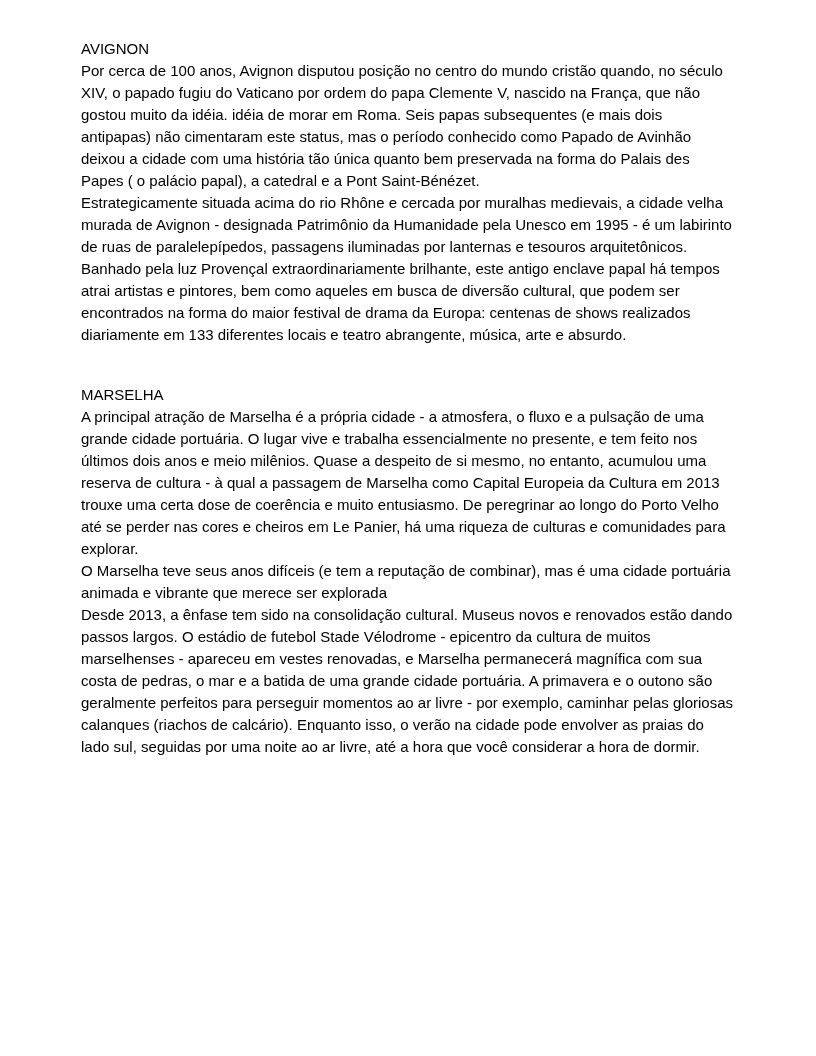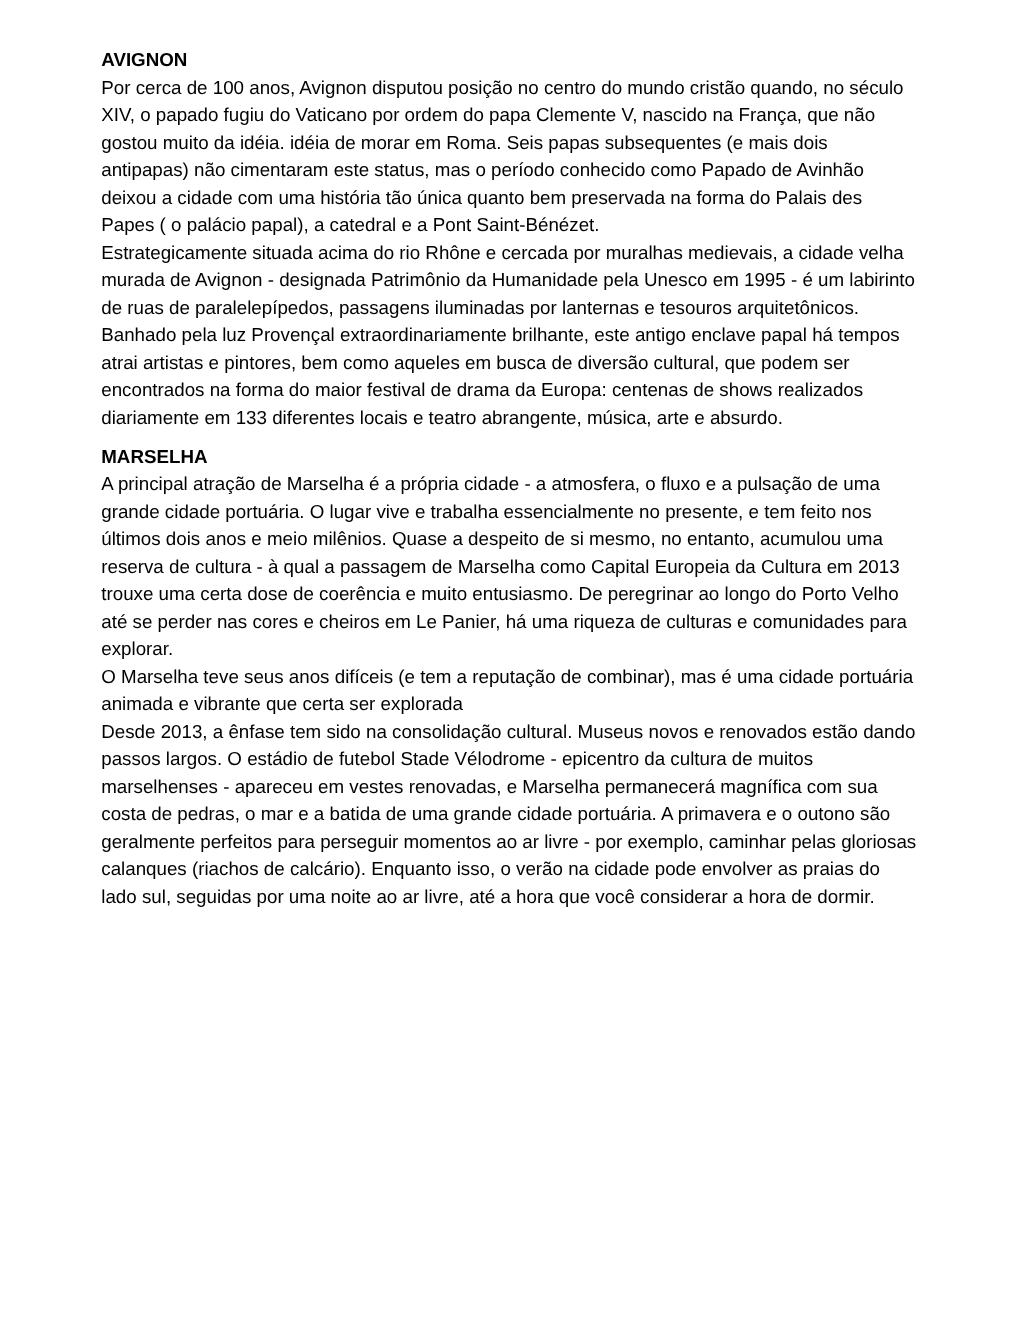--- a/index.html
+++ b/index.html
@@ -24,40 +24,40 @@
     font-size: 15px;
     line-height: 22px;
     font-weight: 400;
     text-align: left;
   }
   .content p {
     margin: 0;
     padding: 0;
   }
   .section + .section {
-    margin-top: 9px; 
+    margin-top: 38px; 
   }
   .section-heading {
     
-    font-weight: 700;
+    font-weight: 400;
   }
 </style>
 </head>
 <body>
 
 <div class="page">
   <div class="content">
 
     <div class="section">
       <p class="section-heading">AVIGNON</p>
       <p>Por cerca de 100 anos, Avignon disputou posição no centro do mundo cristão quando, no século XIV, o papado fugiu do Vaticano por ordem do papa Clemente V, nascido na França, que não gostou muito da idéia. idéia de morar em Roma. Seis papas subsequentes (e mais dois antipapas) não cimentaram este status, mas o período conhecido como Papado de Avinhão deixou a cidade com uma história tão única quanto bem preservada na forma do Palais des Papes ( o palácio papal), a catedral e a Pont Saint-Bénézet.</p>
       <p>Estrategicamente situada acima do rio Rhône e cercada por muralhas medievais, a cidade velha murada de Avignon - designada Patrimônio da Humanidade pela Unesco em 1995 - é um labirinto de ruas de paralelepípedos, passagens iluminadas por lanternas e tesouros arquitetônicos. Banhado pela luz Provençal extraordinariamente brilhante, este antigo enclave papal há tempos atrai artistas e pintores, bem como aqueles em busca de diversão cultural, que podem ser encontrados na forma do maior festival de drama da Europa: centenas de shows realizados diariamente em 133 diferentes locais e teatro abrangente, música, arte e absurdo.</p>
     </div>
 
     <div class="section">
       <p class="section-heading">MARSELHA</p>
       <p>A principal atração de Marselha é a própria cidade - a atmosfera, o fluxo e a pulsação de uma grande cidade portuária. O lugar vive e trabalha essencialmente no presente, e tem feito nos últimos dois anos e meio milênios. Quase a despeito de si mesmo, no entanto, acumulou uma reserva de cultura - à qual a passagem de Marselha como Capital Europeia da Cultura em 2013 trouxe uma certa dose de coerência e muito entusiasmo. De peregrinar ao longo do Porto Velho até se perder nas cores e cheiros em Le Panier, há uma riqueza de culturas e comunidades para explorar.</p>
-      <p>O Marselha teve seus anos difíceis (e tem a reputação de combinar), mas é uma cidade portuária animada e vibrante que certa ser explorada</p>
+      <p>O Marselha teve seus anos difíceis (e tem a reputação de combinar), mas é uma cidade portuária animada e vibrante que merece ser explorada</p>
       <p>Desde 2013, a ênfase tem sido na consolidação cultural. Museus novos e renovados estão dando passos largos. O estádio de futebol Stade Vélodrome - epicentro da cultura de muitos marselhenses - apareceu em vestes renovadas, e Marselha permanecerá magnífica com sua costa de pedras, o mar e a batida de uma grande cidade portuária. A primavera e o outono são geralmente perfeitos para perseguir momentos ao ar livre - por exemplo, caminhar pelas gloriosas calanques (riachos de calcário). Enquanto isso, o verão na cidade pode envolver as praias do lado sul, seguidas por uma noite ao ar livre, até a hora que você considerar a hora de dormir.</p>
     </div>
 
   </div>
 </div>
 
 </body></html>

